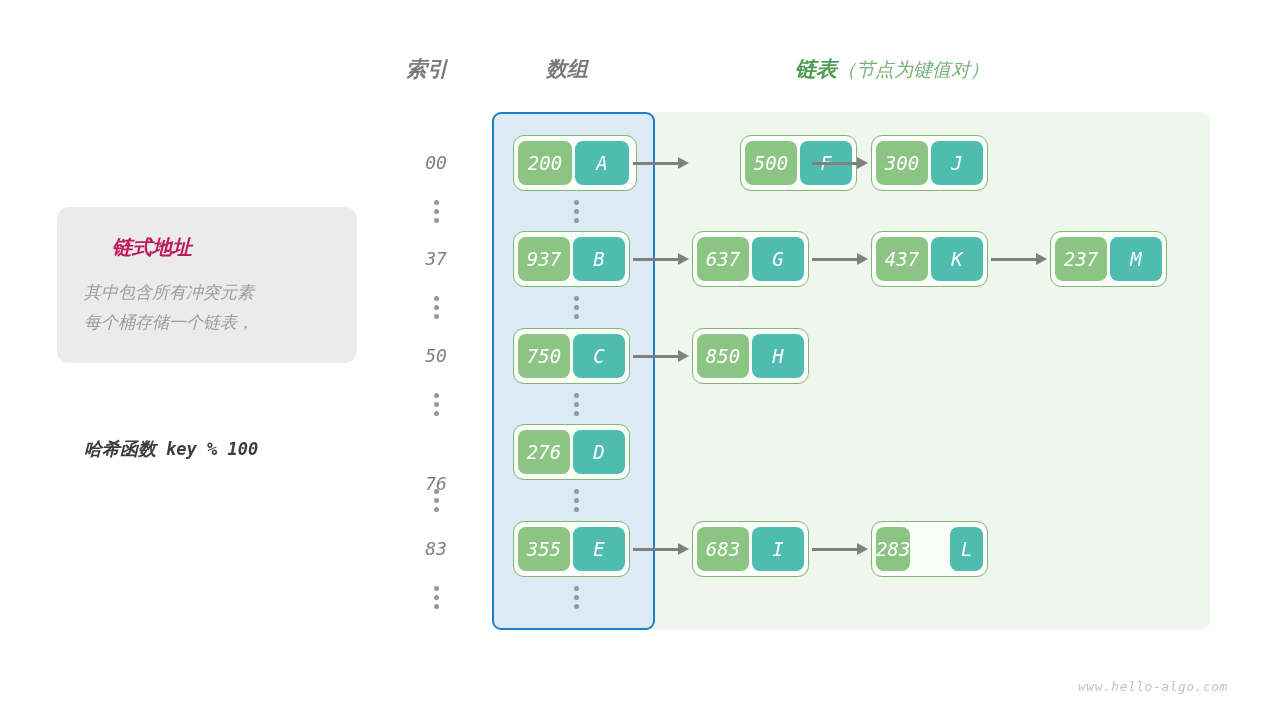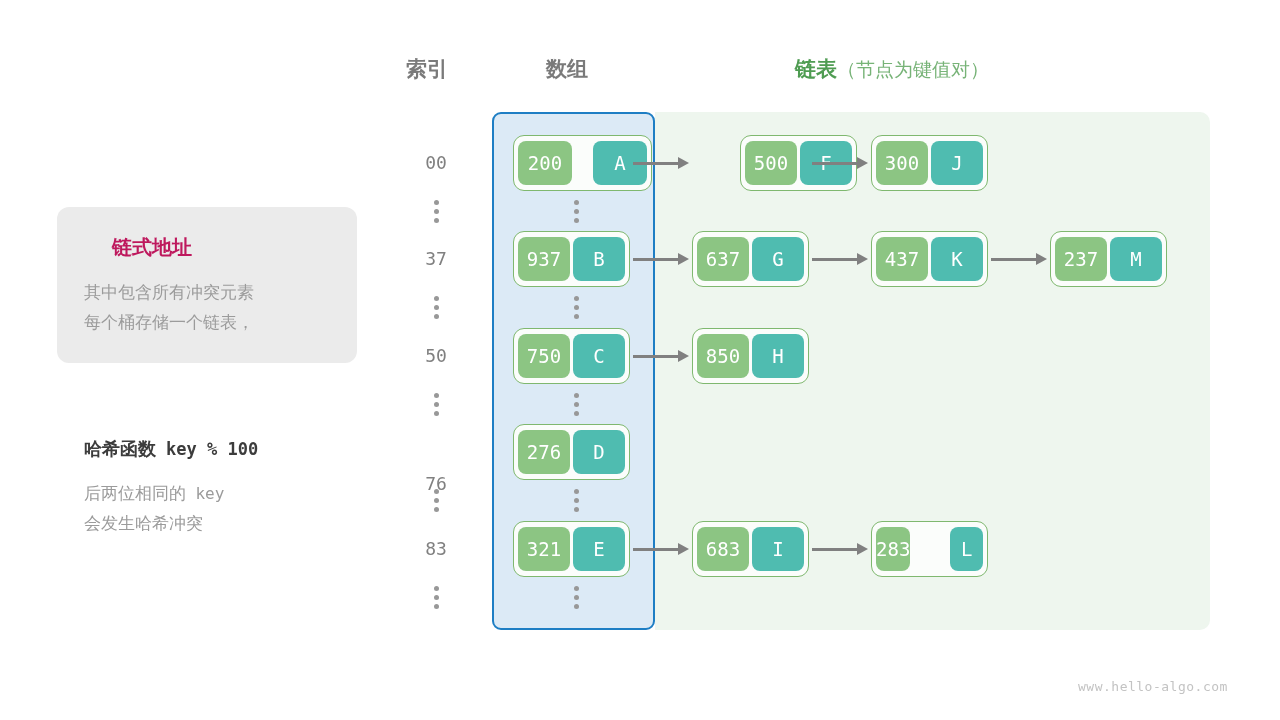--- a/index.html
+++ b/index.html
@@ -1,21 +1,21 @@
 <!DOCTYPE html>
 <html><head>
 <meta charset="utf-8">
 <style>
   html,body{margin:0;padding:0;}
   body{
     width:1280px;height:720px;background:#ffffff;
     font-family:"Liberation Sans",sans-serif;
     position:relative;overflow:hidden;
   }
-  .stage{position:absolute;left:0;top:0;width:1280px;height:720px;}
+  .stage{position:absolute;left:0;top:0;width:1280px;height:720px;font-style:italic;}
 
   
   .hdr{position:absolute;font-weight:bold;font-size:21px;color:#7a7a7a;white-space:nowrap;}
   #hdr-index{left:406px;top:55px;}
   #hdr-array{left:546px;top:55px;}
   #hdr-list{left:795px;top:55px;color:#4f9c52;}
   #hdr-list .sub{color:#77b377;font-weight:normal;font-size:19px;}
 
   
   .card{
@@ -104,34 +104,27 @@
   <div class="card-title">链式地址</div>
   <div class="card-body">
     <div>其中包含所有冲突元素</div>
     <div>每个桶存储一个链表，</div>
   </div>
 
   <div class="hash-title">
     <span>哈希函数</span>
     &nbsp;<span class="mono">key % 100</span>
   </div>
-  <div class="hash-body">
-    <div>
-      <span>后两位相同的</span>
-      &nbsp;<span class="mono">key</span>
-    </div>
-    <div>会发生哈希冲突</div>
-  </div>
 
   <div class="link-area"></div>
   <div class="array-col"></div>
 
   <div id="rows">
       <div class="idx" style="left: 406px; top: 152px;">00</div>
-      <div class="node" style="left: 513px; top: 135px; width: 139px; justify-content: space-between;">
+      <div class="node" style="left: 513px; top: 135px; width: 124px;">
         <div class="key">200</div>
         <div class="val">A</div>
       </div>
       <div class="arrow" style="left: 633px; top: 157px; width: 56px;">
         <div class="shaft" style="width: 45px;"></div>
         <div class="head" style="left: 45px;"></div>
       </div>
       <div class="node" style="left: 692px; top: 135px; width: 117px; margin-left: 48px;">
         <div class="key">500</div>
         <div class="val">F</div>
@@ -186,21 +179,21 @@
         <div class="key">850</div>
         <div class="val">H</div>
       </div>
       <div class="idx" style="left: 406px; top: 441px; margin-top: 32px;">76</div>
       <div class="node" style="left: 513px; top: 424px; width: 117px;">
         <div class="key">276</div>
         <div class="val">D</div>
       </div>
       <div class="idx" style="left: 406px; top: 538px;">83</div>
       <div class="node" style="left: 513px; top: 521px; width: 117px;">
-        <div class="key">321</div>
+        <div class="key">355</div>
         <div class="val">E</div>
       </div>
       <div class="arrow" style="left: 633px; top: 543px; width: 56px;">
         <div class="shaft" style="width: 45px;"></div>
         <div class="head" style="left: 45px;"></div>
       </div>
       <div class="node" style="left: 692px; top: 521px; width: 117px;">
         <div class="key">683</div>
         <div class="val">I</div>
       </div>

